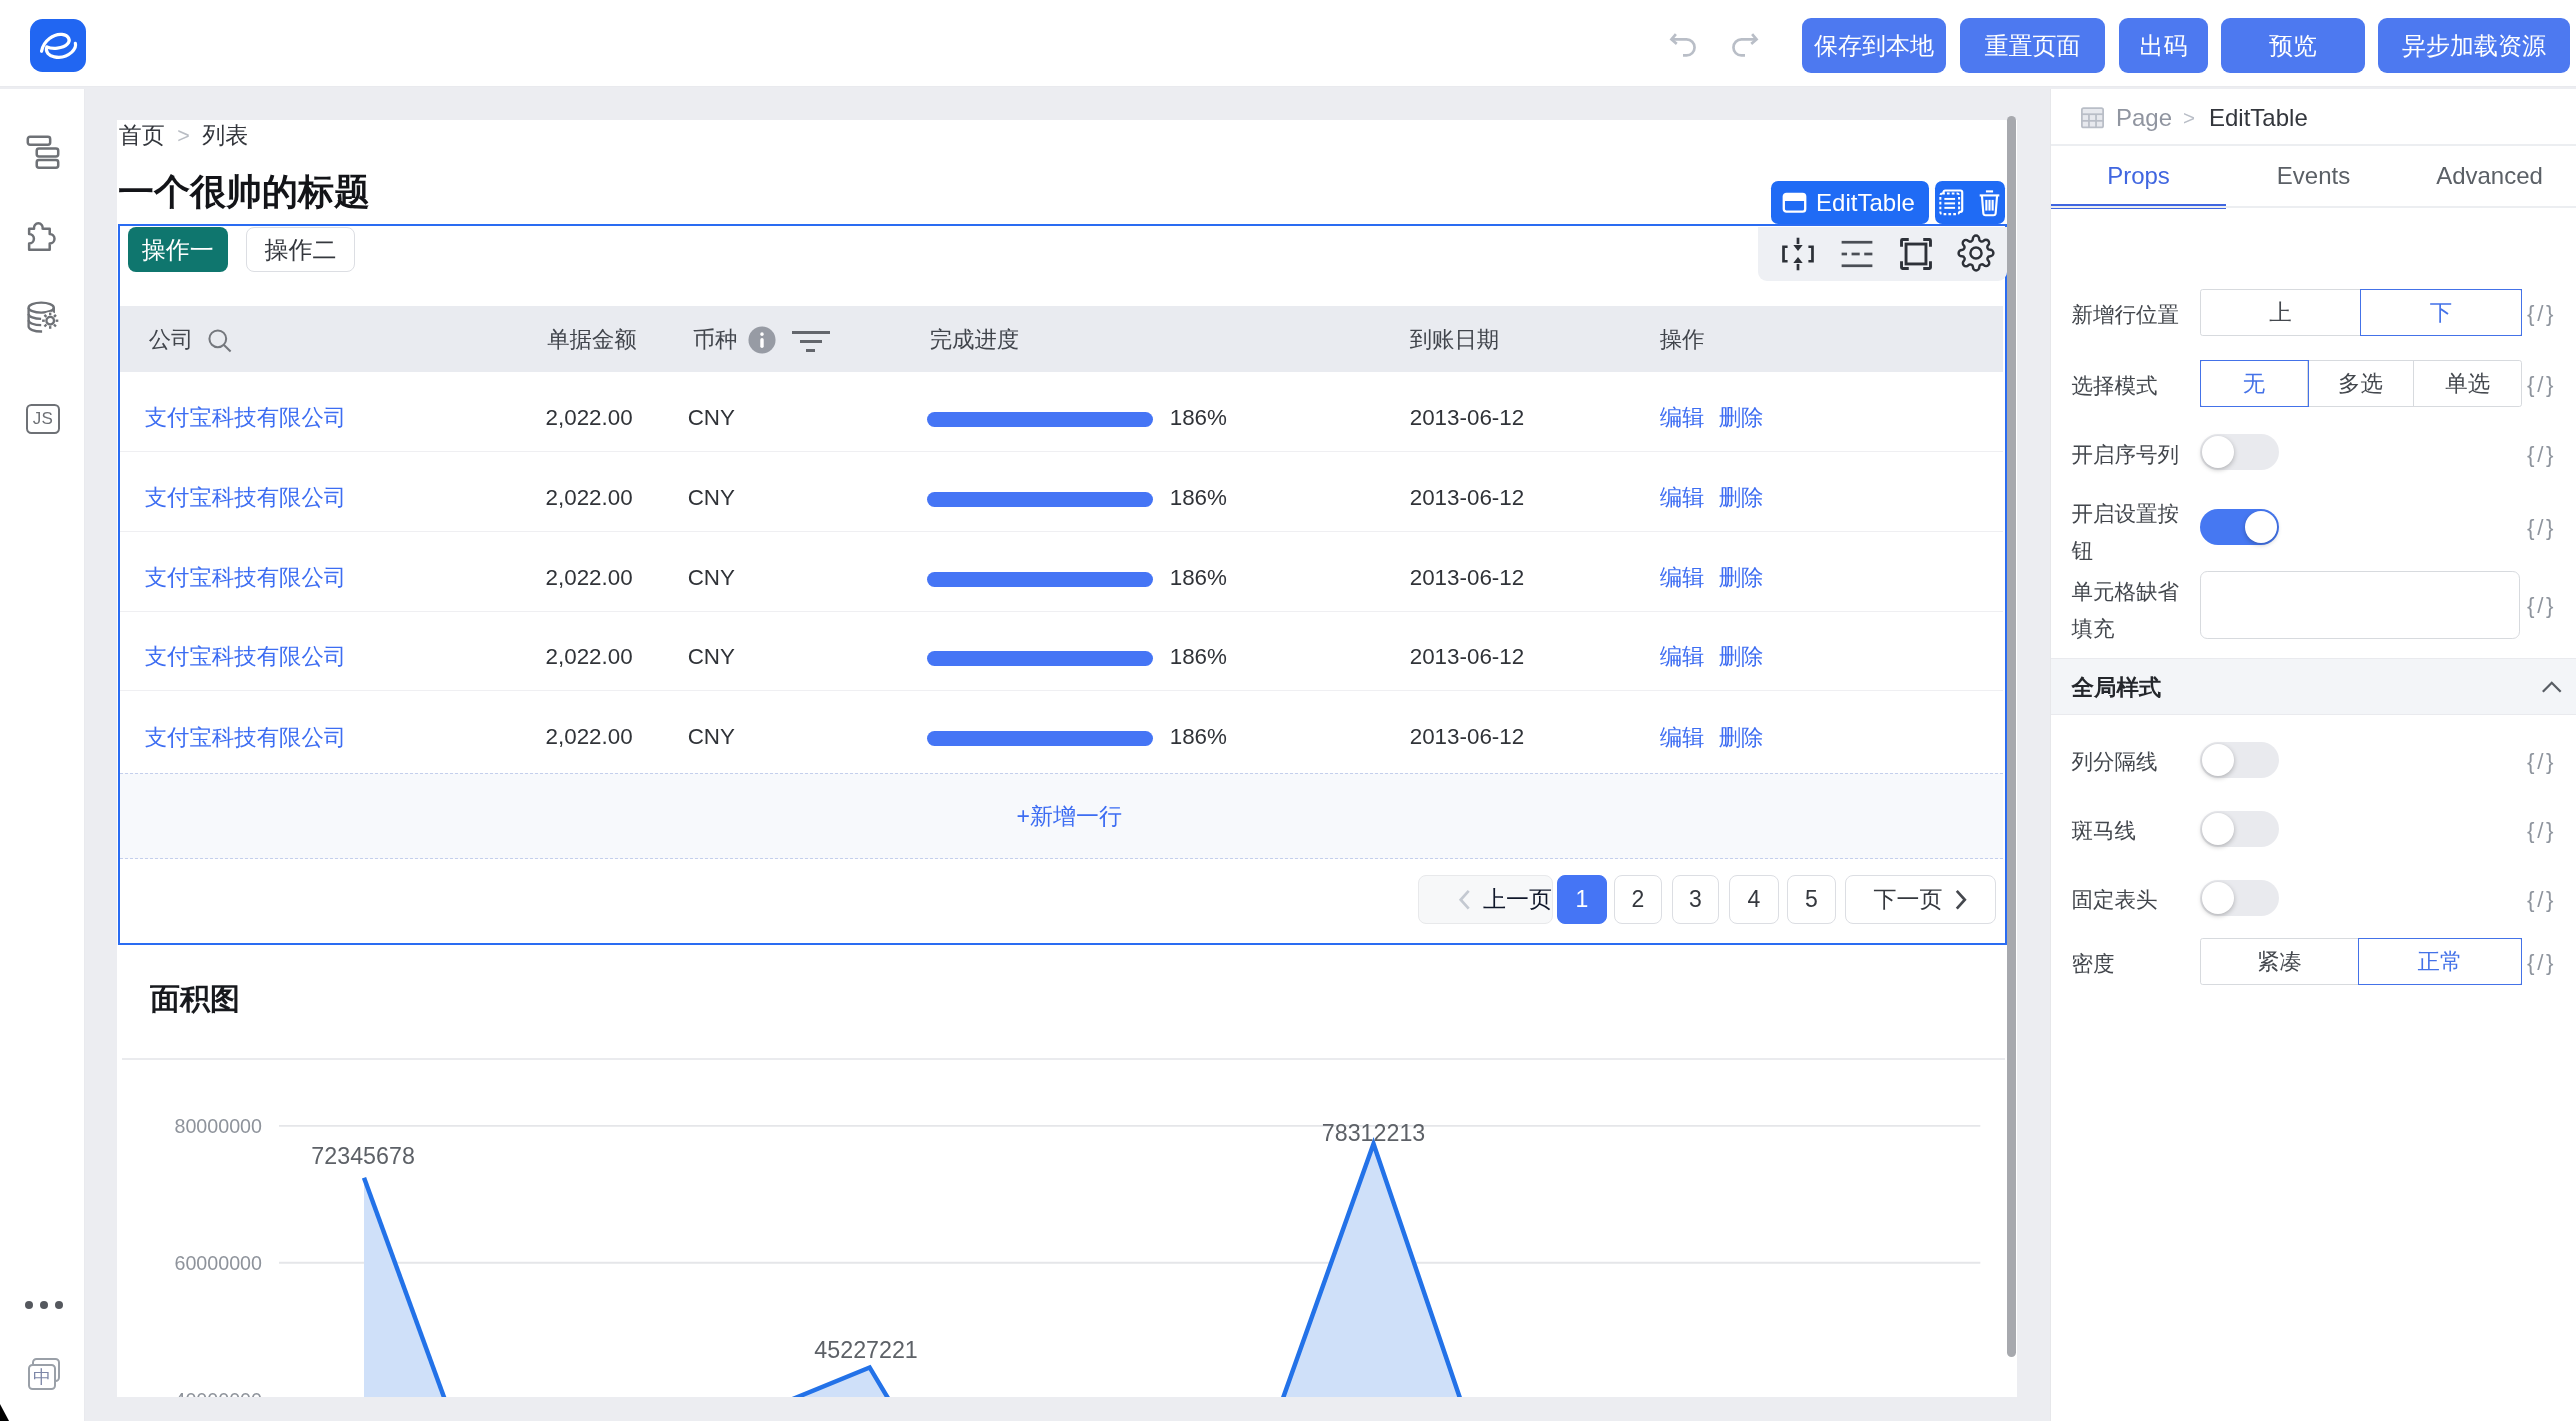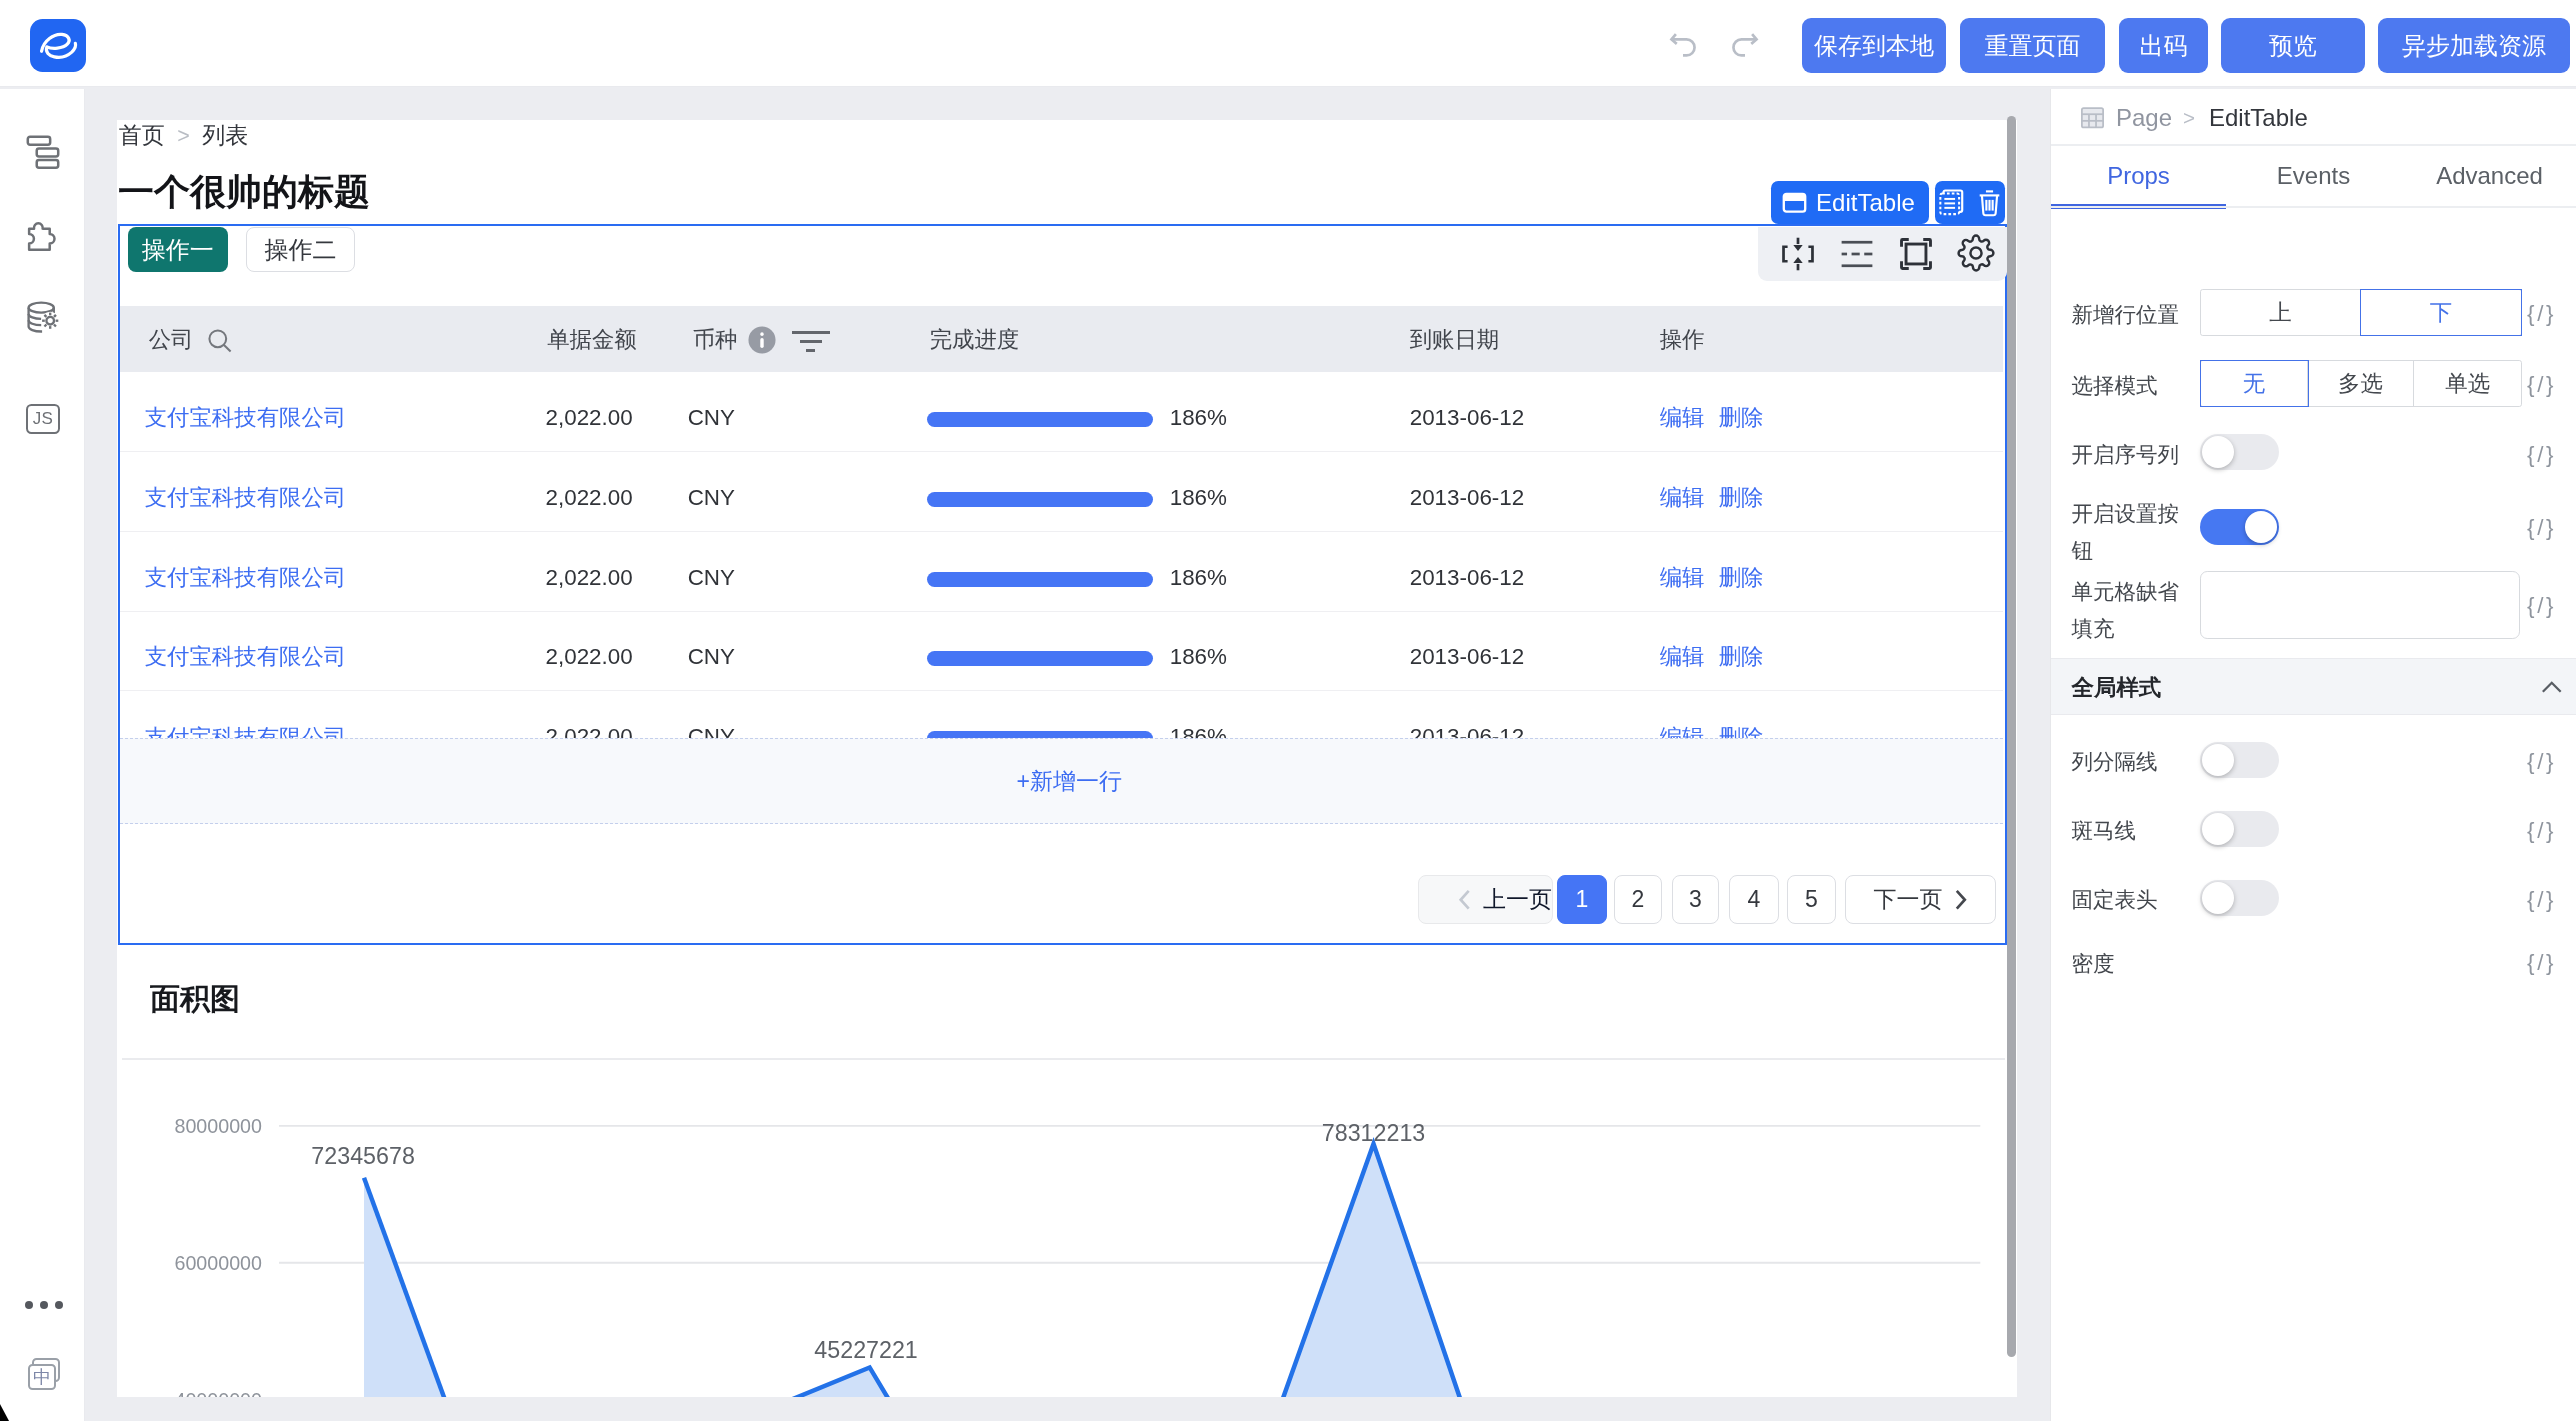--- a/index.html
+++ b/index.html
@@ -25,21 +25,21 @@
   #tablebox { position:absolute; left:0.9px; top:104px; width:1889px; height:721px; border:2.7px solid #2a6cf2; background:#fff; }
   .opbtn { position:absolute; top:107px; height:45px; border-radius:8px; font-size:24px; display:flex; align-items:center; justify-content:center; }
   #thead { position:absolute; left:2.7px; top:186px; width:1883px; height:66px; background:#e9ebf0; color:#41454c; font-size:22.4px; }
   .hcell { position:absolute; top:0; height:66px; display:flex; align-items:center; }
   .trow { position:absolute; left:2.7px; width:1883px; height:80px; border-bottom:1.8px solid #efeff2; font-size:22.4px; color:#303338; }
   .tcell { position:absolute; top:6.3px; height:100%; display:flex; align-items:center; }
   .bluelink { color:#3d6df2; }
   .pbar { position:absolute; left:807px; width:226px; height:15px; border-radius:8px; background:#4575f5; top:40px; }
   .pct { position:absolute; left:1050px; }
 
-  #addrow { position:absolute; left:2.7px; top:618px; width:1883px; height:86px; background:#f7f9fc; border-top:1.8px dashed #c4cfec; border-bottom:1.8px dashed #c4cfec; display:flex; align-items:center; justify-content:center; color:#3d6df2; font-size:23px;padding-left:16px; }
+  #addrow { position:absolute; left:2.7px; top:653px; width:1883px; height:86px; background:#f7f9fc; border-top:1.8px dashed #c4cfec; border-bottom:1.8px dashed #c4cfec; display:flex; align-items:center; justify-content:center; color:#3d6df2; font-size:23px;padding-left:16px; }
 
   .pgbox { position:absolute; top:755px; height:49px; border:1.8px solid #dcdee3; border-radius:8px; background:#fff; color:#35383e; font-size:23px; display:flex; align-items:center; justify-content:center; }
 
   
   #edittag { position:absolute; right:11.6px; top:61px; height:43px; display:flex; z-index:3; }
   
   #comptools { position:absolute; left:1641px; top:107px; width:249px; height:54px; background:#eef0f4; border-radius:0 0 9px 9px; z-index:2; }
 
   
   #chart { position:absolute; left:0; top:825px; width:1900px; height:452px; overflow:hidden; }
@@ -372,15 +372,19 @@
     </div>
   <div class="bind" style="top:729px;">{/}</div>
 
   <div class="prow-label" style="top:796px;">固定表头</div>
   <div class="toggle" style="top:791px;">
       <div class="knob"></div>
     </div>
   <div class="bind" style="top:798px;">{/}</div>
 
   <div class="prow-label" style="top:860px;">密度</div>
+  <div class="seg" style="top:849px; width:322px; height:47px;">
+    <div style="width:159px;">紧凑</div>
+    <div class="sel" style="width:163px;">正常</div>
+  </div>
   <div class="bind" style="top:861px;">{/}</div>
 </div>
 
 
 </body></html>

